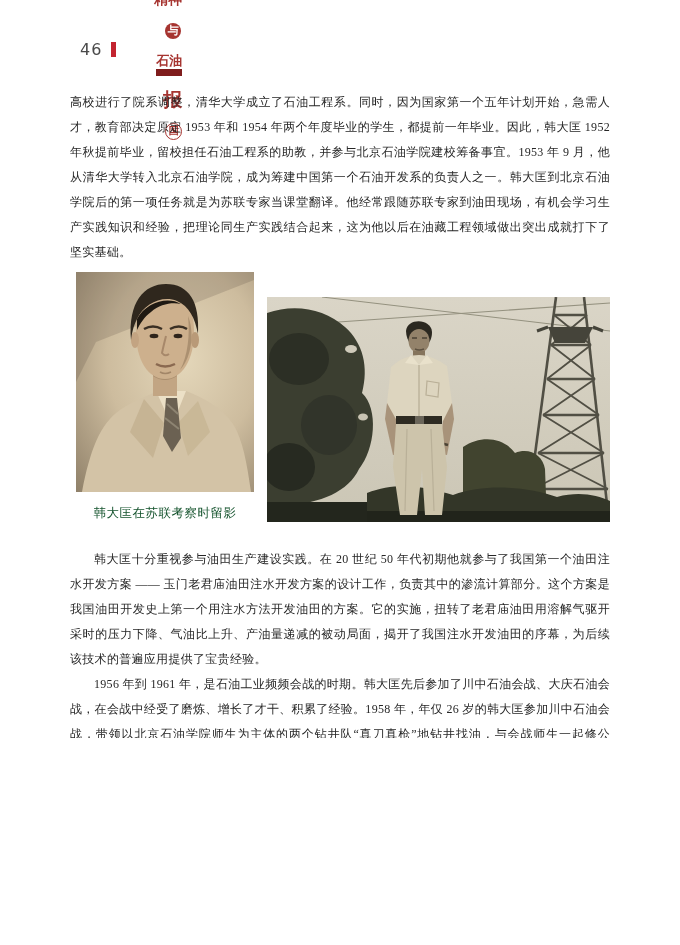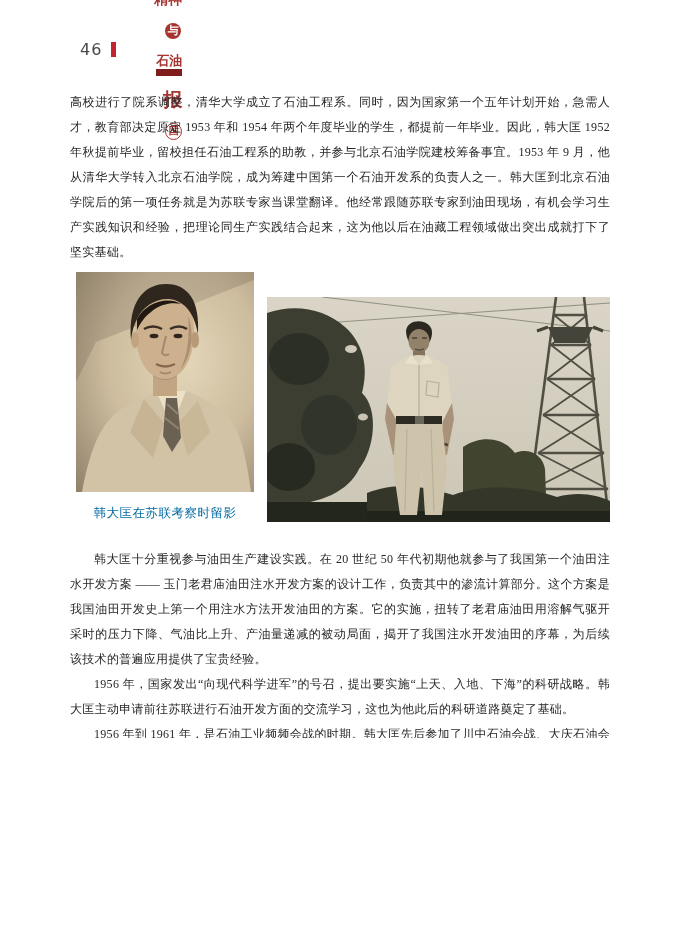--- a/index.html
+++ b/index.html
@@ -78,21 +78,21 @@
     display: flex;
     justify-content: space-between;
     align-items: flex-end;
     margin: 7px 0 0 6px;
     width: 534px;
   }
   figure { margin: 0; }
   figure svg { display: block; }
   figcaption {
     text-align: center;
-    color: #0369a1;
+    color: #14532d;
     font-size: 12.5px;
     margin-top: 13px;
     letter-spacing: 0.5px;
   }
   .paras { margin-top: 25px; }
 </style>
 </head>
 <body>
 
 <div class="page">
@@ -212,18 +212,17 @@
             <path d="M129 127 L175 127 L180 170 L175 218 L158 218 L155 172 L150 218 L133 218 L126 170 Z" fill="#cdc4ab"></path>
             <path d="M140 132 L138 214 M164 132 L167 214" stroke="#b9b098" stroke-width="1.2" fill="none"></path>
           </g>
         </svg>
       </figure>
 
     </div>
 
     <div class="paras">
       <p class="body-text indent">韩大匡十分重视参与油田生产建设实践。在 20 世纪 50 年代初期他就参与了我国第一个油田注水开发方案 —— 玉门老君庙油田注水开发方案的设计工作，负责其中的渗流计算部分。这个方案是我国油田开发史上第一个用注水方法开发油田的方案。它的实施，扭转了老君庙油田用溶解气驱开采时的压力下降、气油比上升、产油量递减的被动局面，揭开了我国注水开发油田的序幕，为后续该技术的普遍应用提供了宝贵经验。</p>
-      <p class="body-text indent">1956 年，国家发出“向现代科学进军”的号召，提出要实施“上天、入地、下海”的科研战略。韩大匡主动申请前往苏联进行石油开发方面的交流学习，这也为他此后的科研道路奠定了基础。</p>
       <p class="body-text indent">1956 年到 1961 年，是石油工业频频会战的时期。韩大匡先后参加了川中石油会战、大庆石油会战，在会战中经受了磨炼、增长了才干、积累了经验。1958 年，年仅 26 岁的韩大匡参加川中石油会战，带领以北京石油学院师生为主体的两个钻井队“真刀真枪”地钻井找油，与会战师生一起修公路、平井场，并自己组装好钻机进行钻井。现场分配到的装备质量较差，故障频发，但他认为从培养学生能力来说，这是一件好事，可</p>
     </div>
 
   </div>
 </div>
 
 </body></html>

